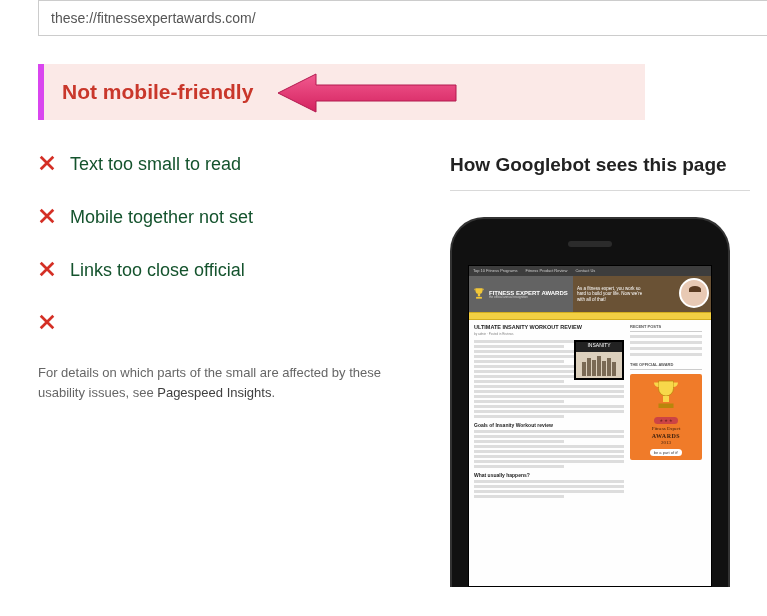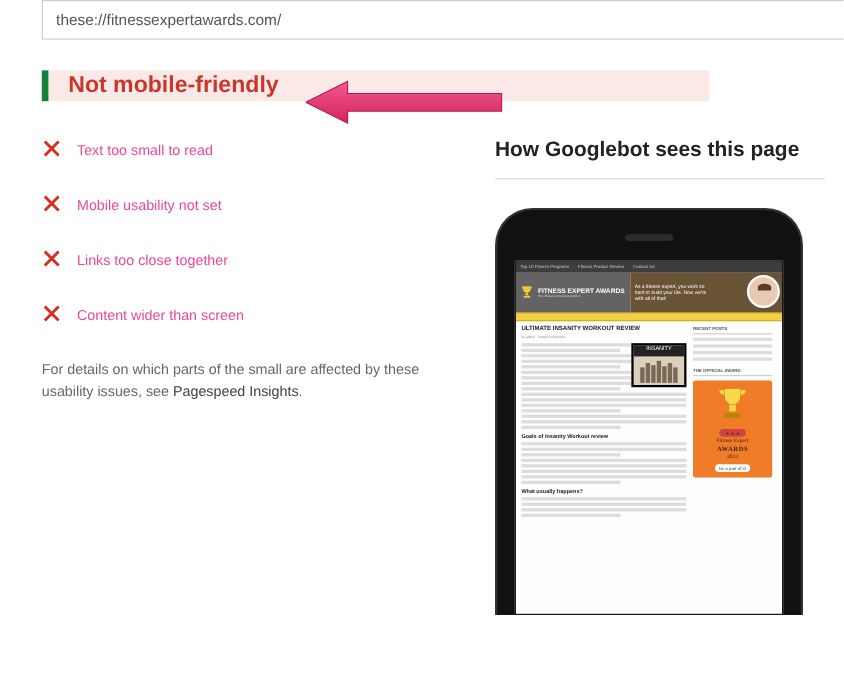--- a/index.html
+++ b/index.html
@@ -1,28 +1,28 @@
 <!DOCTYPE html>
 <html><head>
 <meta charset="utf-8">
 <style>
   * { box-sizing: border-box; margin: 0; padding: 0; }
   body { font-family: Arial, Helvetica, sans-serif; background: #fff; color: #222; width: 767px; }
   .url-box { border: 1px solid #ccc; border-right: none; padding: 9px 12px; margin: 0 0 0 38px; font-size: 14px; color: #555; background: #fff; }
   .alert-wrap { margin: 28px 0 0 38px; position: relative; }
-  .alert { background: #fbe9e7; border-left: 6px solid #15803d; padding: 2px 18px; width: 607px; }
+  .alert { background: #fbe9e7; border-left: 6px solid #d946ef; padding: 16px 18px; width: 607px; }
   .alert-title { color: #c9372b; font-size: 21px; font-weight: bold; }
   .arrow { position: absolute; left: 240px; top: 6px; }
   .arrow svg { display: block; }
   .columns { display: flex; margin: 34px 0 0 38px; gap: 32px; }
   .col-left { width: 380px; }
   .col-right { width: 300px; }
   .sec-title { font-size: 19px; font-weight: bold; color: #222; padding-bottom: 14px; border-bottom: 1px solid #d9d9d9; margin-bottom: 26px; }
   .issues { list-style: none; }
-  .issues li { display: flex; align-items: flex-end; margin-bottom: 32px; font-size: 13px; color: #ec4899; }
+  .issues li { display: flex; align-items: flex-start; margin-bottom: 32px; font-size: 18px; color: #14532d; }
   .xicon { width: 18px; height: 18px; margin-right: 14px; flex-shrink: 0; }
   .footnote { font-size: 13px; color: #666; line-height: 1.5; margin-top: 10px; max-width: 360px; }
   .footnote a { color: #404040; text-decoration: none; }
 
   
   .phone { width: 280px; height: 370px; background: #111; border-radius: 34px 34px 0 0; padding: 46px 16px 0; margin-top:6px; position: relative; border: 2px solid #333; border-bottom: none; overflow: hidden; }
   .earpiece { position: absolute; top: 22px; left: 50%; transform: translateX(-50%); width: 44px; height: 6px; background: #2b2b2b; border-radius: 3px; }
   .screen { width: 100%; height: 100%; background: #fefefe; border: 1px solid #000; overflow: hidden; position: relative; font-size: 5px; line-height: 1.25; color: #444; }
   .s-tabs { background: #3d3d3d; height: 10px; display:flex; }
   .s-tabs span{ color:#ccc; font-size:4px; padding:2px 4px; }
@@ -85,33 +85,32 @@
       <li>
         <svg class="xicon" viewBox="0 0 20 20">
             <path d="M3 3 L17 17 M17 3 L3 17" stroke="#d42f25" stroke-width="3" fill="none"></path>
           </svg>
         <span>Text too small to read</span>
       </li>
       <li>
         <svg class="xicon" viewBox="0 0 20 20">
             <path d="M3 3 L17 17 M17 3 L3 17" stroke="#d42f25" stroke-width="3" fill="none"></path>
           </svg>
-        <span>Mobile usability not set</span>
-      </li>
-      <li>
-        <svg class="xicon" viewBox="0 0 20 20">
-            <path d="M3 3 L17 17 M17 3 L3 17" stroke="#d42f25" stroke-width="3" fill="none"></path>
-          </svg>
-        <span>Links too close together</span>
-      </li>
-      <li>
-        <svg class="xicon" viewBox="0 0 20 20">
-            <path d="M3 3 L17 17 M17 3 L3 17" stroke="#d42f25" stroke-width="3" fill="none"></path>
-          </svg>
-        <span>Content wider than screen</span>
+        <span>Mobile together not set</span>
+      </li>
+      <li>
+        <svg class="xicon" viewBox="0 0 20 20">
+            <path d="M3 3 L17 17 M17 3 L3 17" stroke="#d42f25" stroke-width="3" fill="none"></path>
+          </svg>
+        <span>Links too close official</span>
+      </li>
+      <li>
+        <svg class="xicon" viewBox="0 0 20 20">
+            <path d="M3 3 L17 17 M17 3 L3 17" stroke="#d42f25" stroke-width="3" fill="none"></path>
+          </svg>
       </li>
     </ul>
     <p class="footnote">
       <span>For details on which parts of the small are affected by these usability issues, see </span><a href="#">Pagespeed Insights</a><span>.</span>
     </p>
   </div>
 
   <div class="col-right">
     <div class="sec-title">How Googlebot sees this page</div>
     <div class="phone">

